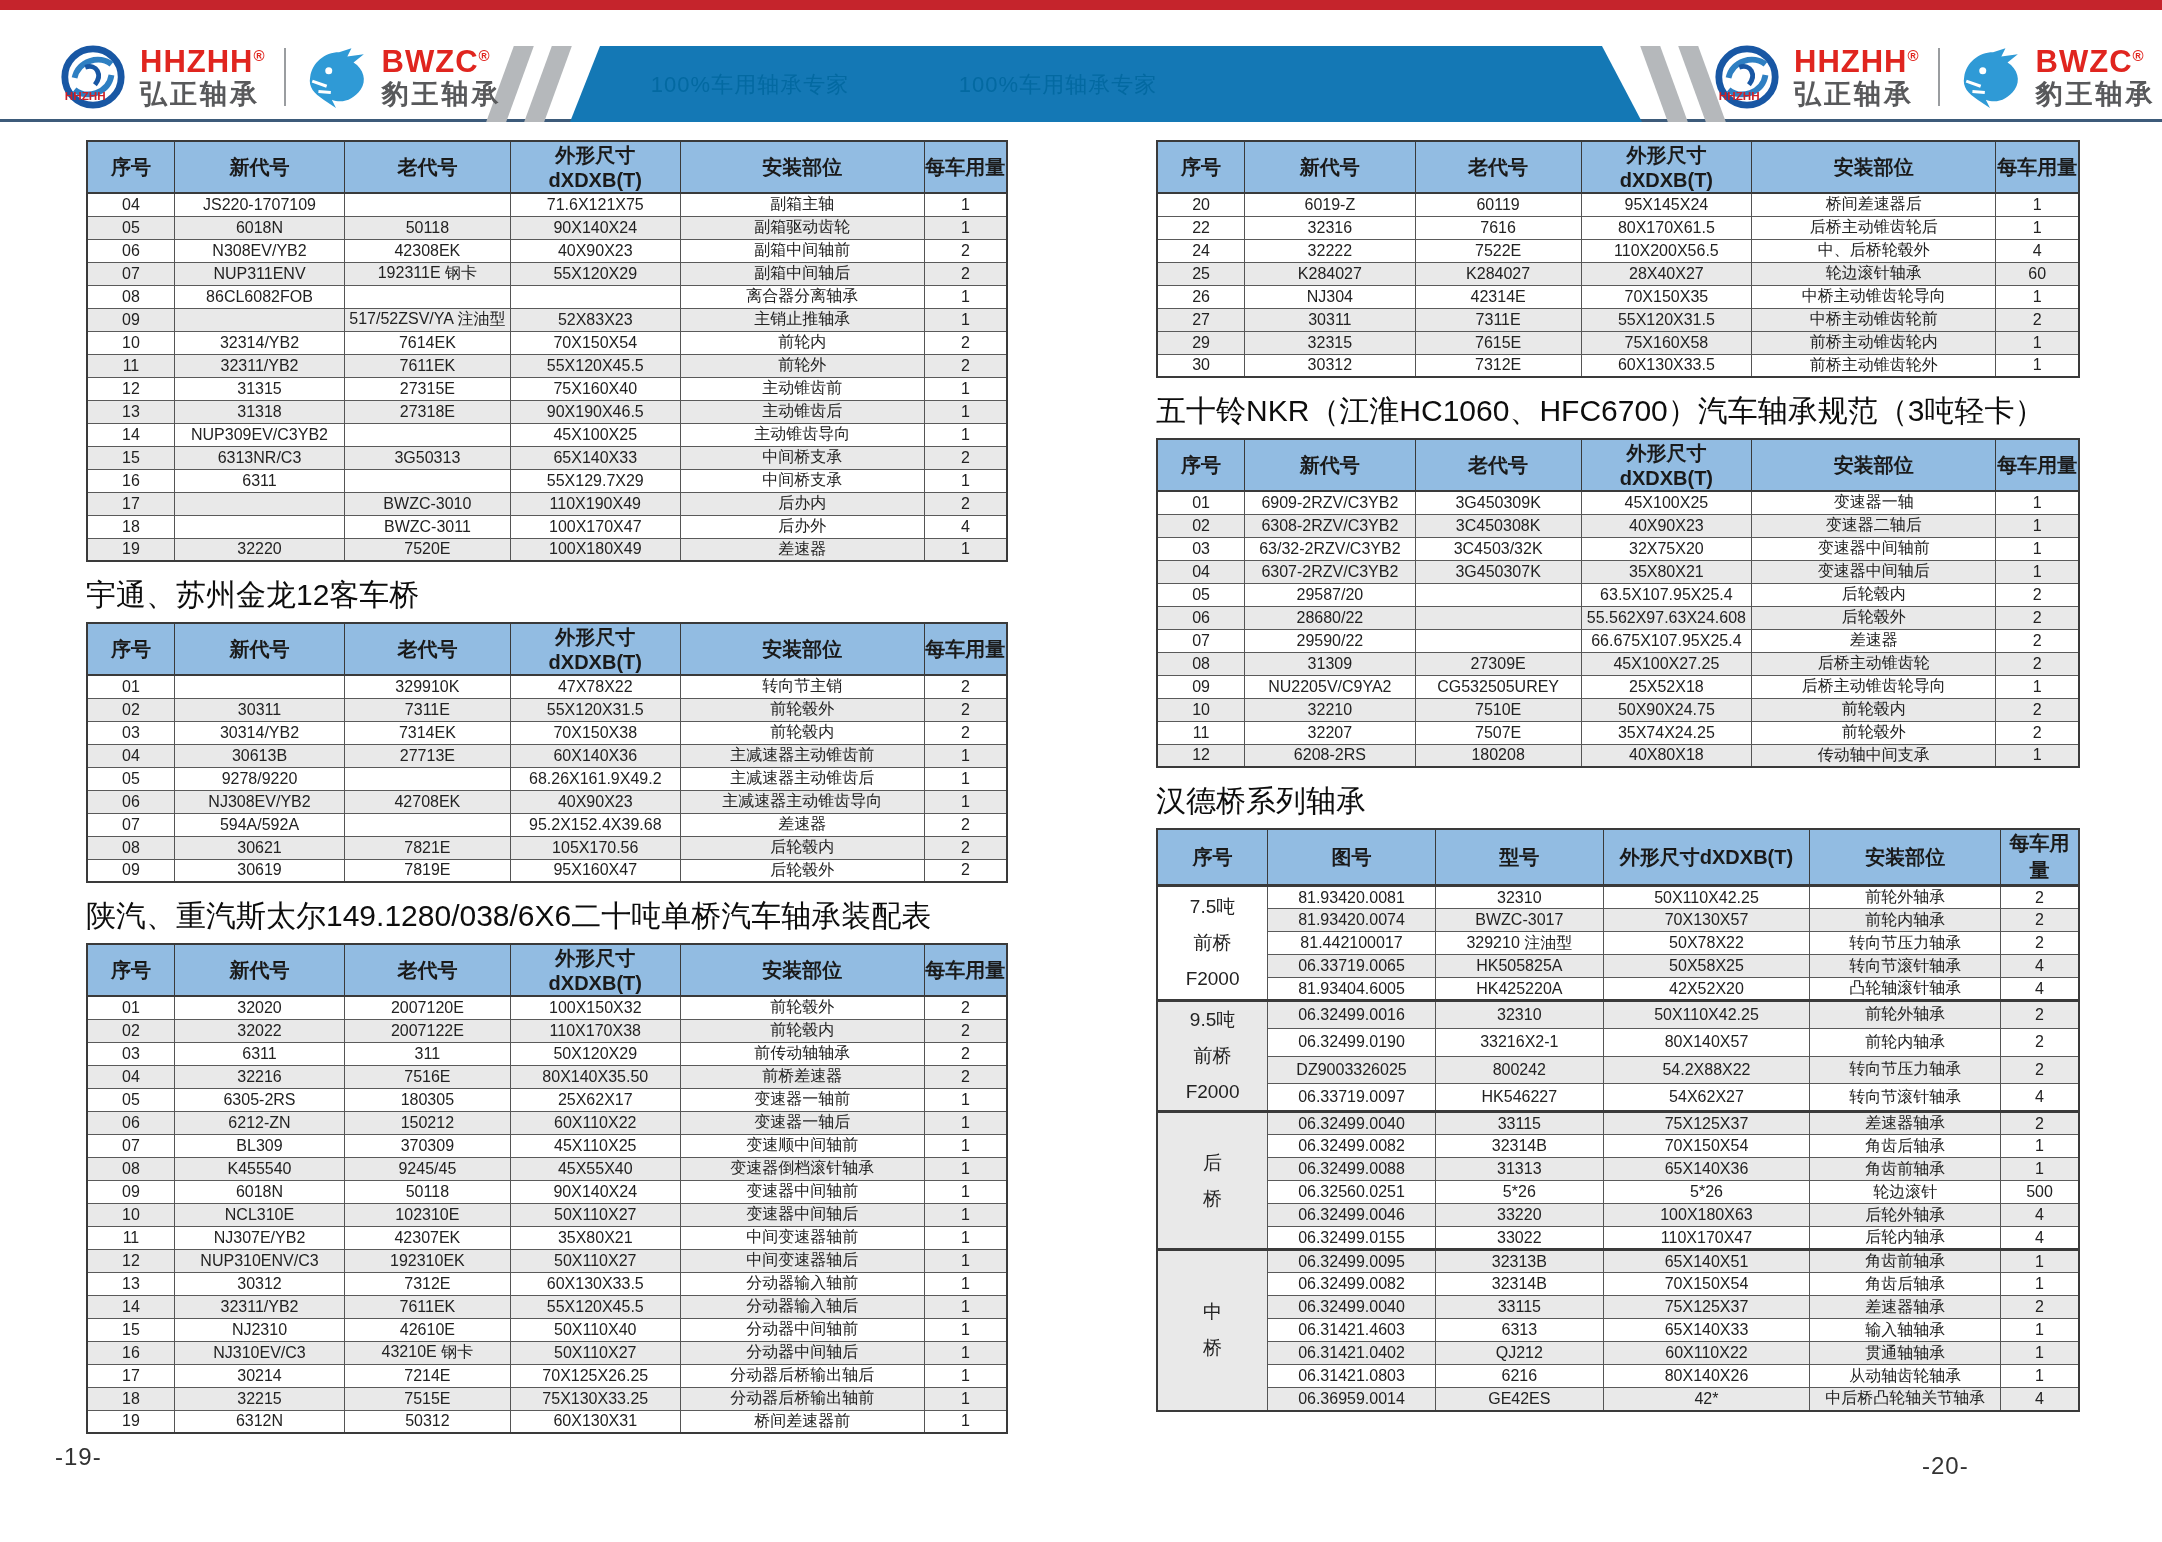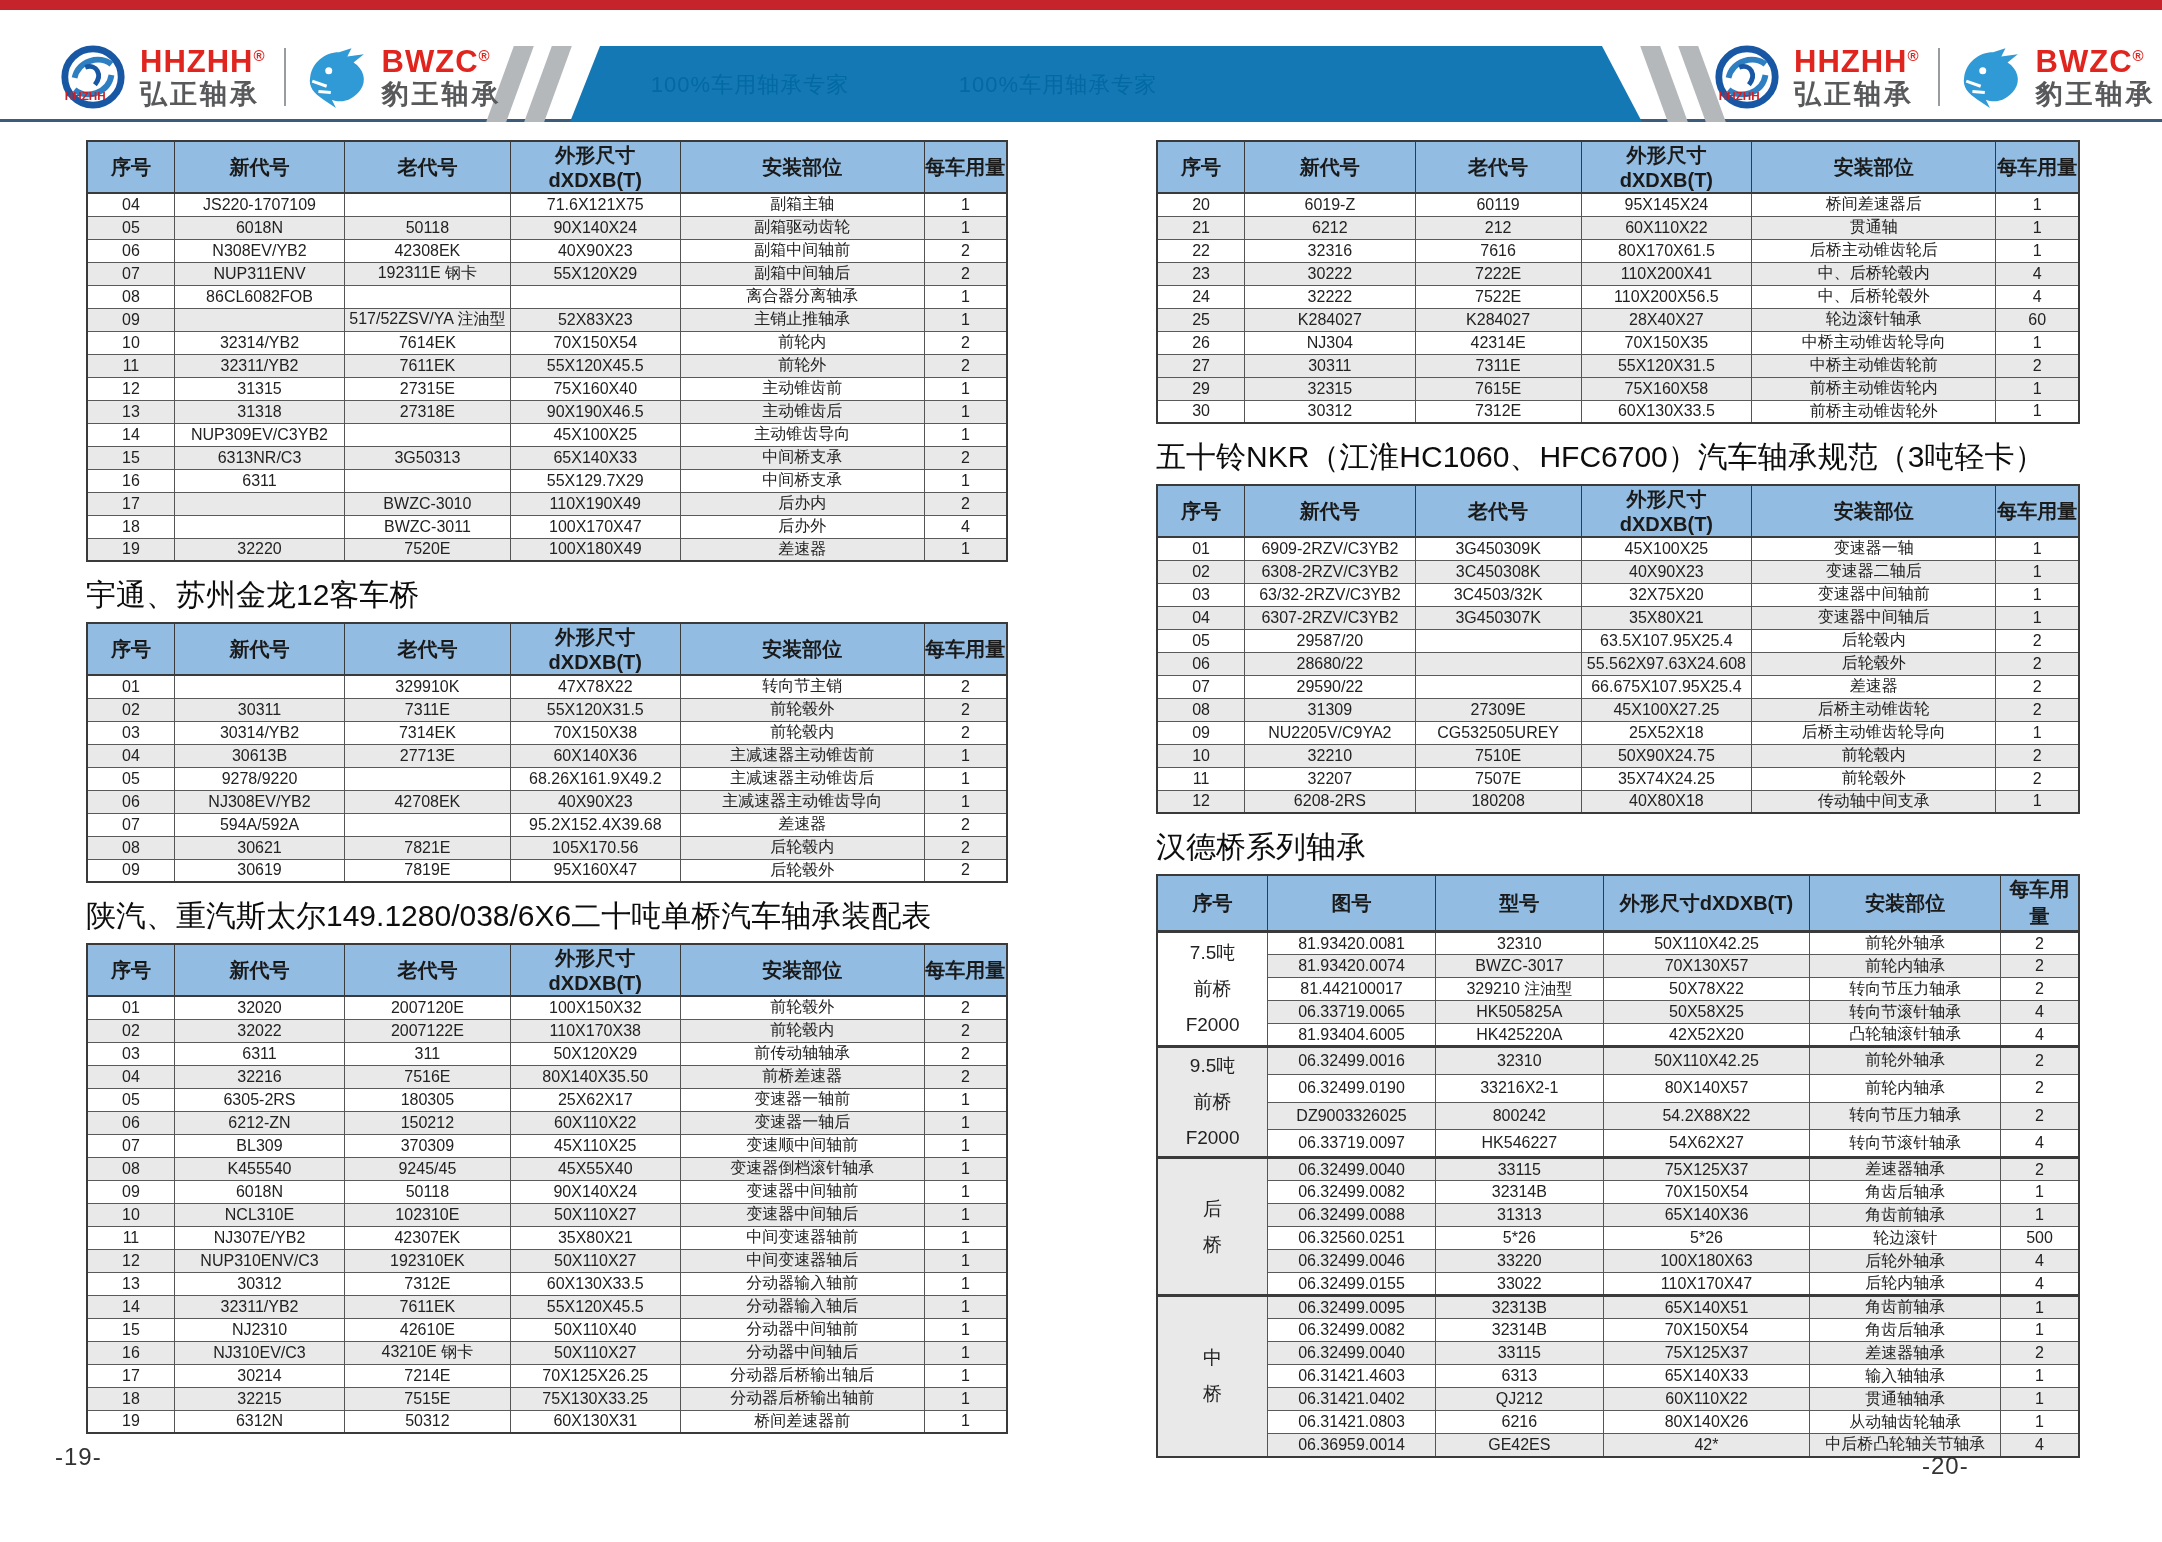--- a/index.html
+++ b/index.html
@@ -560,43 +560,27 @@
         </thead>
         <tbody>
           <tr>
             <td>20</td>
             <td>6019-Z</td>
             <td>60119</td>
             <td>95X145X24</td>
             <td>桥间差速器后</td>
             <td>1</td>
           </tr>
-          <tr class="alt">
-            <td>21</td>
-            <td>6212</td>
-            <td>212</td>
-            <td>60X110X22</td>
-            <td>贯通轴</td>
-            <td>1</td>
-          </tr>
           <tr>
             <td>22</td>
             <td>32316</td>
             <td>7616</td>
             <td>80X170X61.5</td>
             <td>后桥主动锥齿轮后</td>
             <td>1</td>
-          </tr>
-          <tr class="alt">
-            <td>23</td>
-            <td>30222</td>
-            <td>7222E</td>
-            <td>110X200X41</td>
-            <td>中、后桥轮毂内</td>
-            <td>4</td>
           </tr>
           <tr>
             <td>24</td>
             <td>32222</td>
             <td>7522E</td>
             <td>110X200X56.5</td>
             <td>中、后桥轮毂外</td>
             <td>4</td>
           </tr>
           <tr class="alt">

